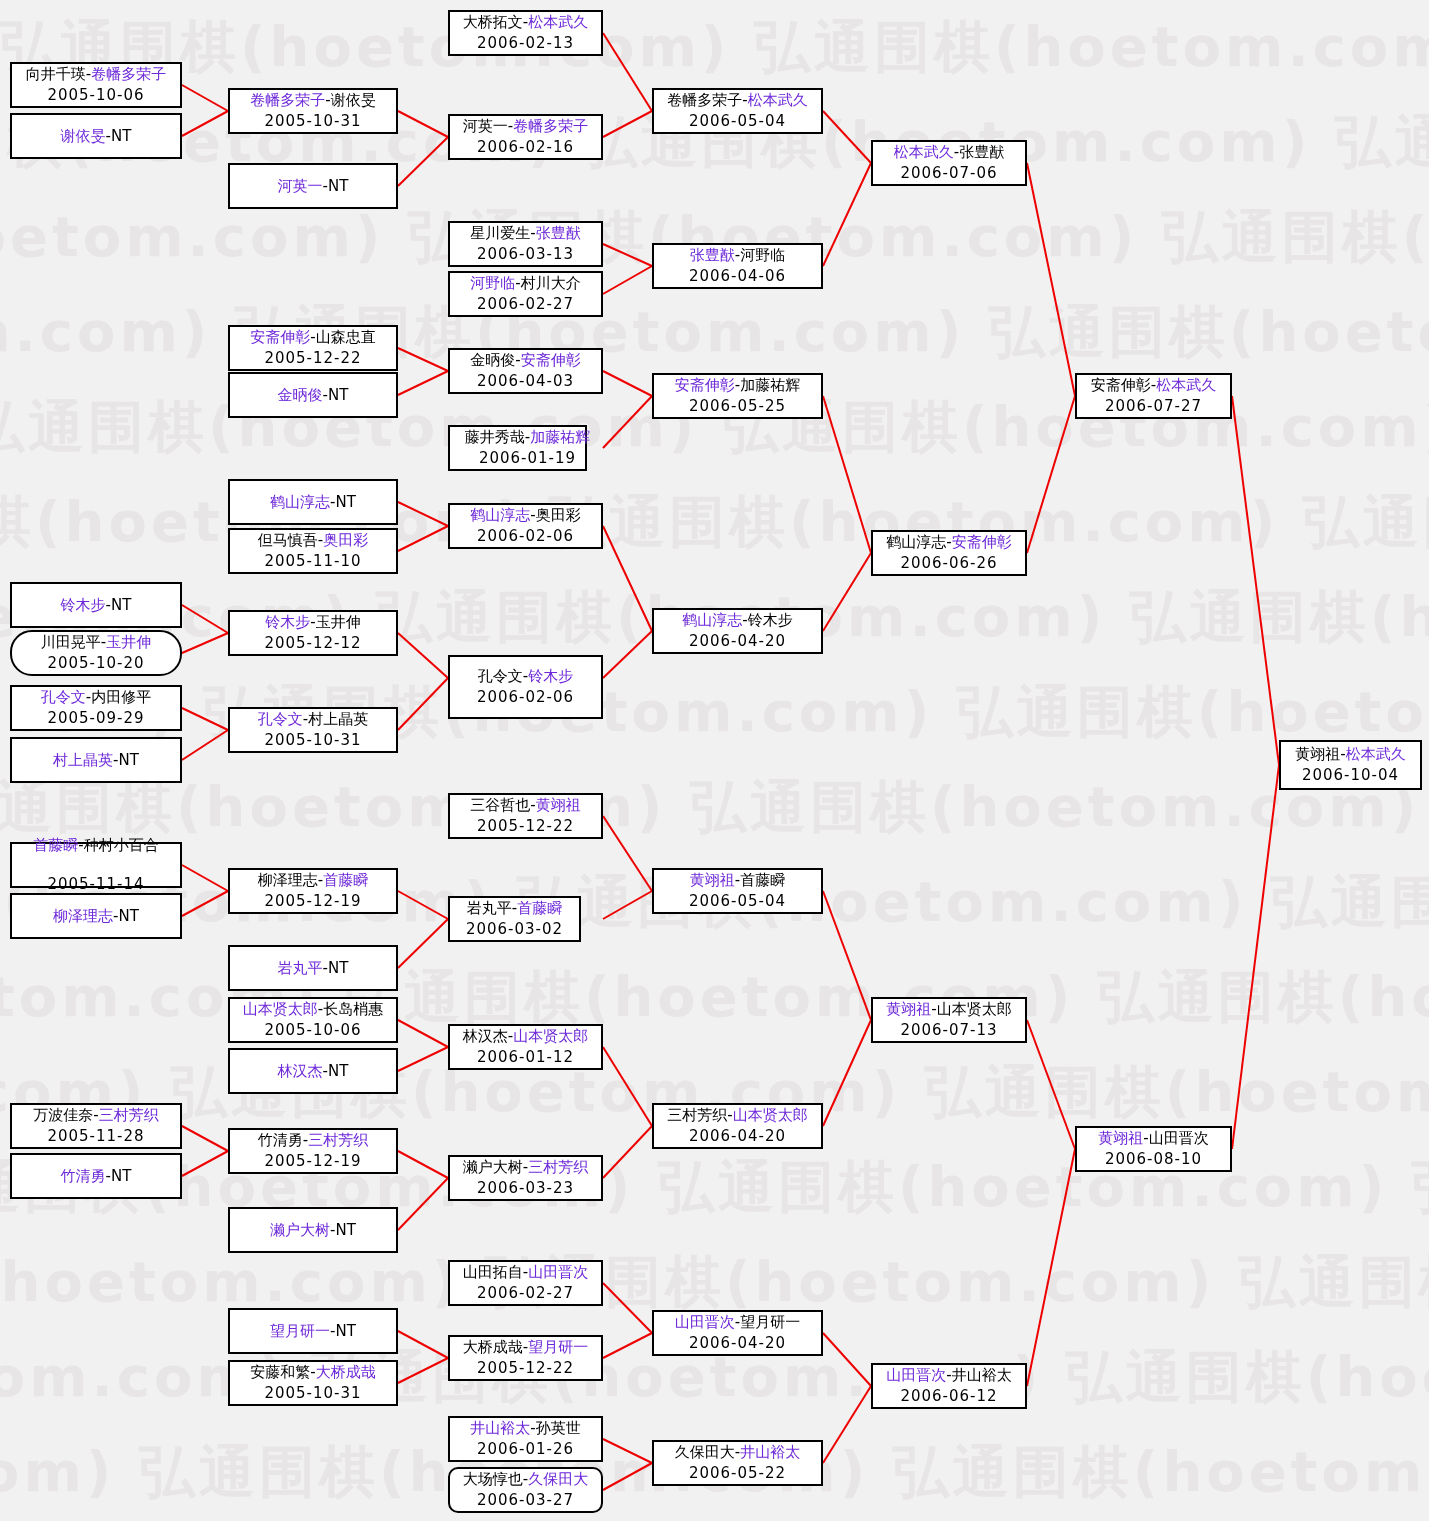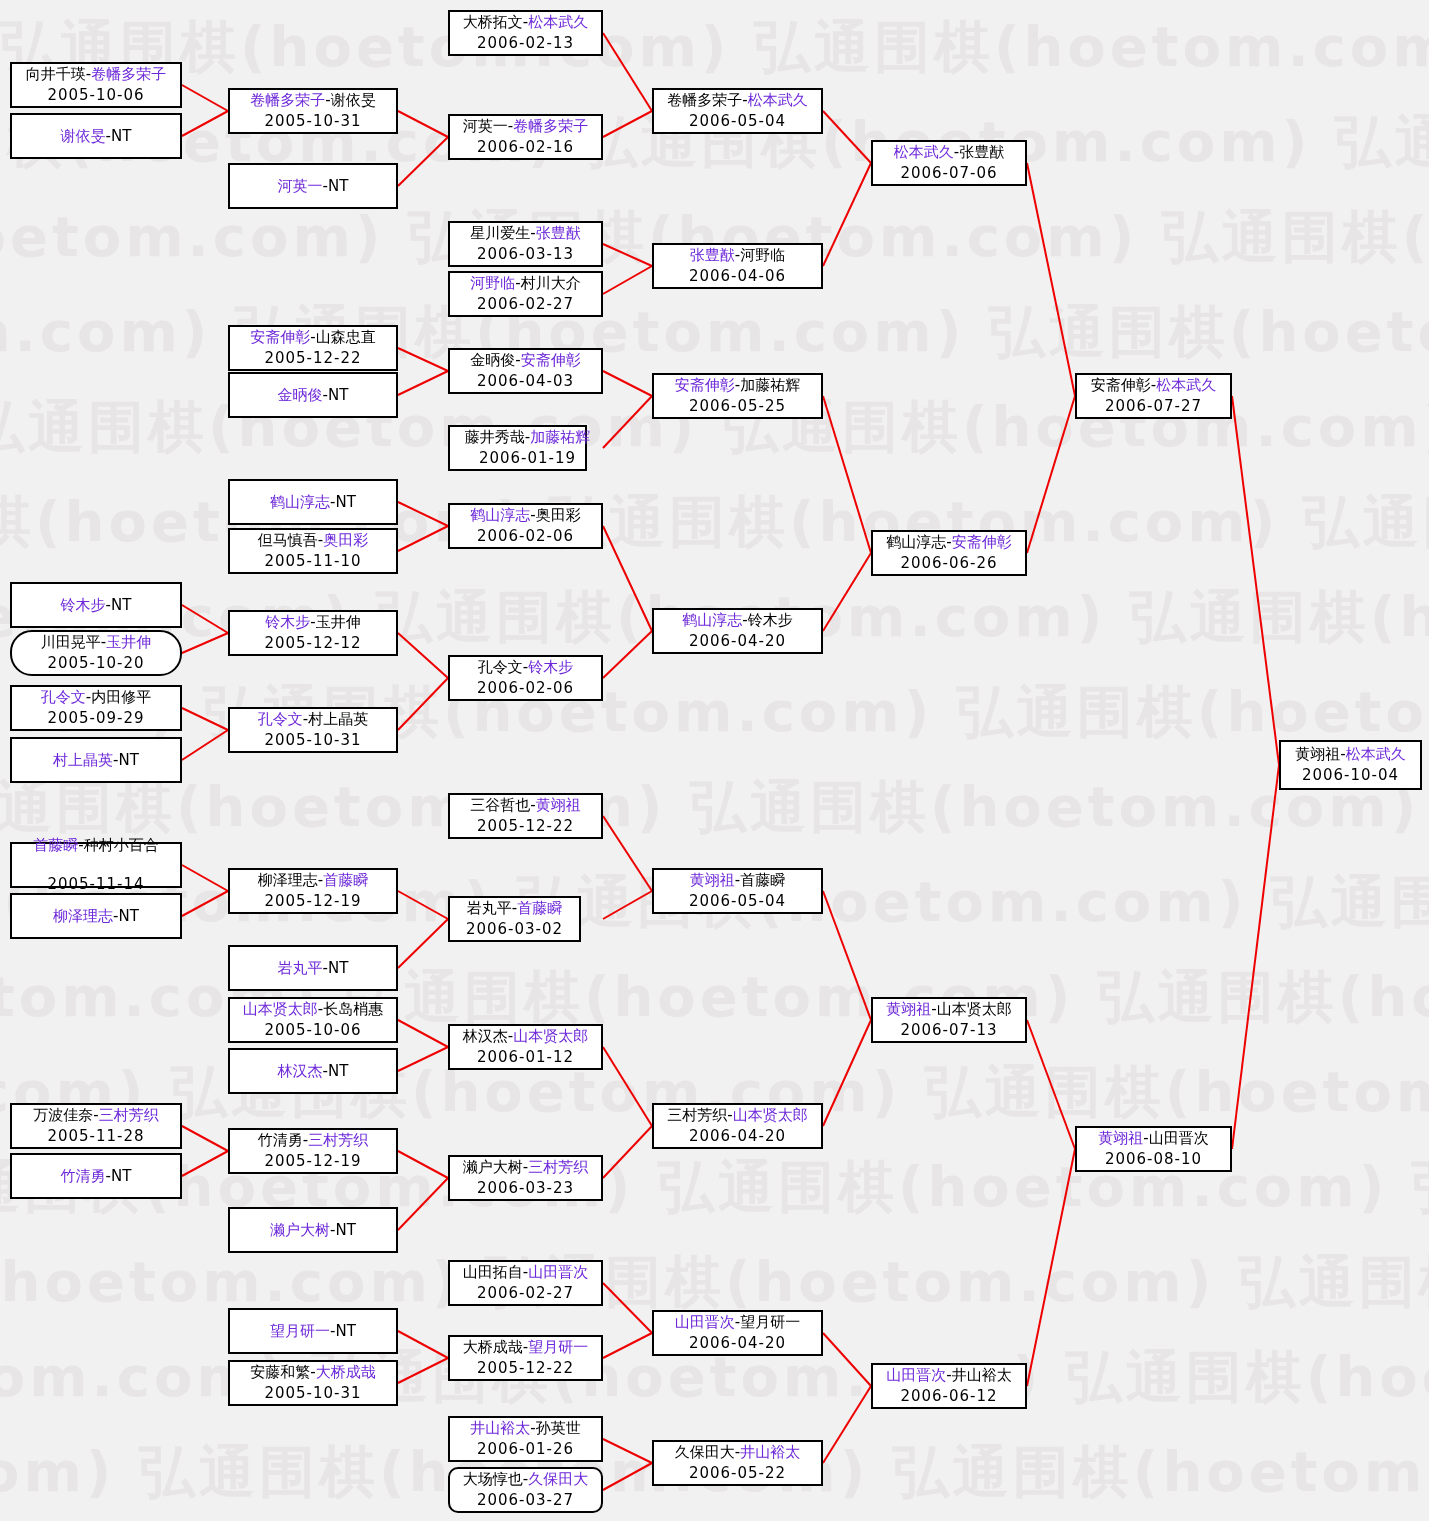--- a/index.html
+++ b/index.html
@@ -212,21 +212,21 @@
         <div class="date">2006-04-03</div>
       </div>
       <div class="match-box" style="left: 448px; top: 425px; width: 139px; height: 46px; padding-left: 20px;">
         <div class="names"><span>藤井秀哉</span><span>-</span><span class="win">加藤祐辉</span></div>
         <div class="date">2006-01-19</div>
       </div>
       <div class="match-box" style="left: 448px; top: 503px; width: 155px; height: 46px;">
         <div class="names"><span class="win">鹤山淳志</span><span>-</span><span>奥田彩</span></div>
         <div class="date">2006-02-06</div>
       </div>
-      <div class="match-box" style="left: 448px; top: 655px; width: 155px; height: 46px;">
+      <div class="match-box" style="left: 448px; top: 655px; width: 155px; height: 64px;">
         <div class="names"><span>孔令文</span><span>-</span><span class="win">铃木步</span></div>
         <div class="date">2006-02-06</div>
       </div>
       <div class="match-box" style="left: 448px; top: 793px; width: 155px; height: 46px;">
         <div class="names"><span>三谷哲也</span><span>-</span><span class="win">黄翊祖</span></div>
         <div class="date">2005-12-22</div>
       </div>
       <div class="match-box" style="left: 448px; top: 896px; width: 133px; height: 46px;">
         <div class="names"><span>岩丸平</span><span>-</span><span class="win">首藤瞬</span></div>
         <div class="date">2006-03-02</div>

